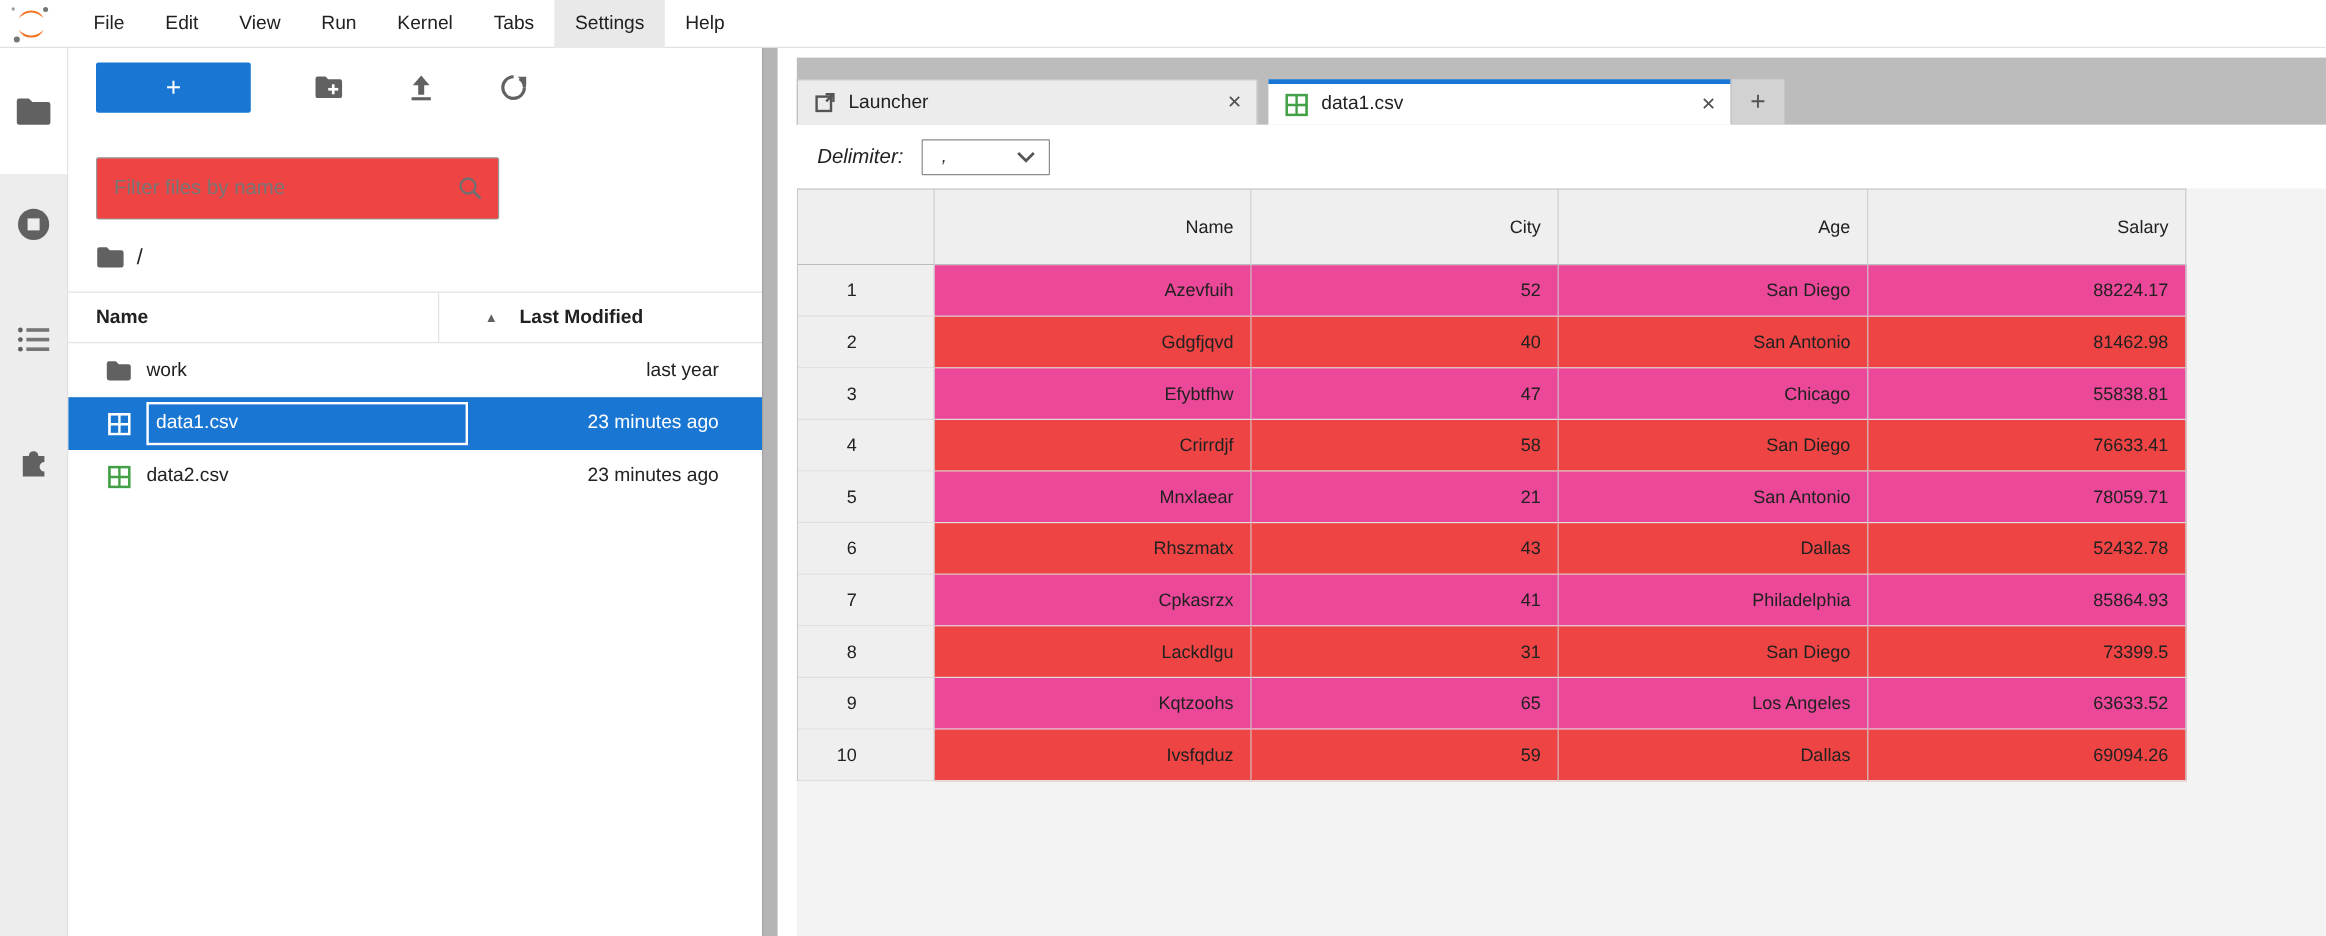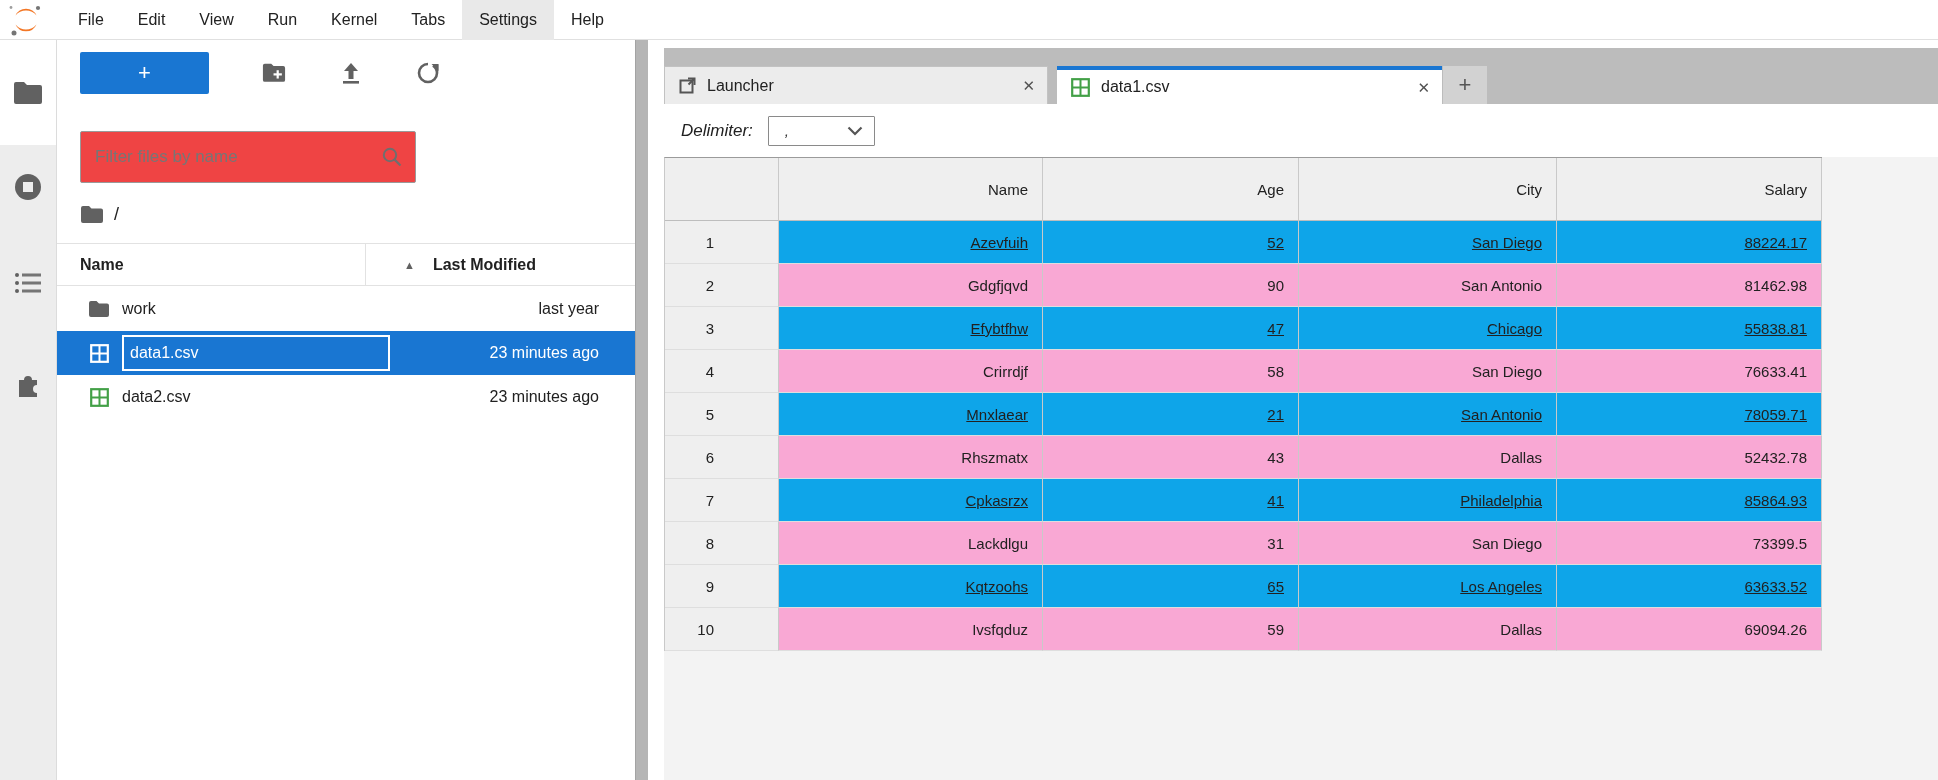--- a/index.html
+++ b/index.html
@@ -71,25 +71,25 @@
   .delim-select { margin-left:15px; width:107px; height:30px; border:1px solid #8a8a8a; border-radius:1px; background:#fff;
     display:flex; align-items:center; cursor:pointer; }
   .delim-select .dval { flex:1; padding-left:16px; font-size:15px; color:#333; }
   .delim-select .chev { margin-right:11px; }
 
   .grid-area { position:absolute; left:0; top:117px; width:1290px; height:623px; background:#f3f3f3; overflow:hidden; }
   .datagrid { position:absolute; left:0; top:0; display:grid;
     grid-template-columns:114px 264px 256px 258px 265px; background:#fff;
     border-top:1px solid #9b9b9b; border-left:1px solid #c9c9c9; }
   .cell { display:flex; align-items:center; justify-content:flex-end; font-size:15px;
-    border-right:1px solid #c9c9c9; border-bottom:1px solid #dedede; padding-right:14px; background:#f9a8d4; }
+    border-right:1px solid #c9c9c9; border-bottom:1px solid #dedede; padding-right:14px; background:#ef4444; }
   .cell.hdr { height:63px; background:#efefef; border-bottom:1px solid #bdbdbd; }
   .cell.idx { background:#efefef; padding-right:64px; }
   .cell.row { height:43px; }
-  .cell.shade { background:#0ea5e9;text-decoration:underline; }
+  .cell.shade { background:#ec4899; }
 
   svg { display:block; }
 </style>
 </head>
 <body>
 
 <div class="app">
 
   <div class="menubar">
     <svg class="logo" viewBox="0 0 38 36">
@@ -261,31 +261,31 @@
         <svg class="chev" width="16" height="10" viewBox="0 0 16 10">
           <polyline points="1.5,1.5 8,8 14.5,1.5" fill="none" stroke="#555" stroke-width="2.2"></polyline>
         </svg>
       </div>
     </div>
 
     <div class="grid-area">
       <div class="datagrid" id="datagrid">
           <div class="cell hdr idx"></div>
           <div class="cell hdr">Name</div>
+          <div class="cell hdr">City</div>
           <div class="cell hdr">Age</div>
-          <div class="cell hdr">City</div>
           <div class="cell hdr">Salary</div>
           <div class="cell row idx">1</div>
           <div class="cell row shade">Azevfuih</div>
           <div class="cell row shade">52</div>
           <div class="cell row shade">San Diego</div>
           <div class="cell row shade">88224.17</div>
           <div class="cell row idx">2</div>
           <div class="cell row">Gdgfjqvd</div>
-          <div class="cell row">90</div>
+          <div class="cell row">40</div>
           <div class="cell row">San Antonio</div>
           <div class="cell row">81462.98</div>
           <div class="cell row idx">3</div>
           <div class="cell row shade">Efybtfhw</div>
           <div class="cell row shade">47</div>
           <div class="cell row shade">Chicago</div>
           <div class="cell row shade">55838.81</div>
           <div class="cell row idx">4</div>
           <div class="cell row">Crirrdjf</div>
           <div class="cell row">58</div>

